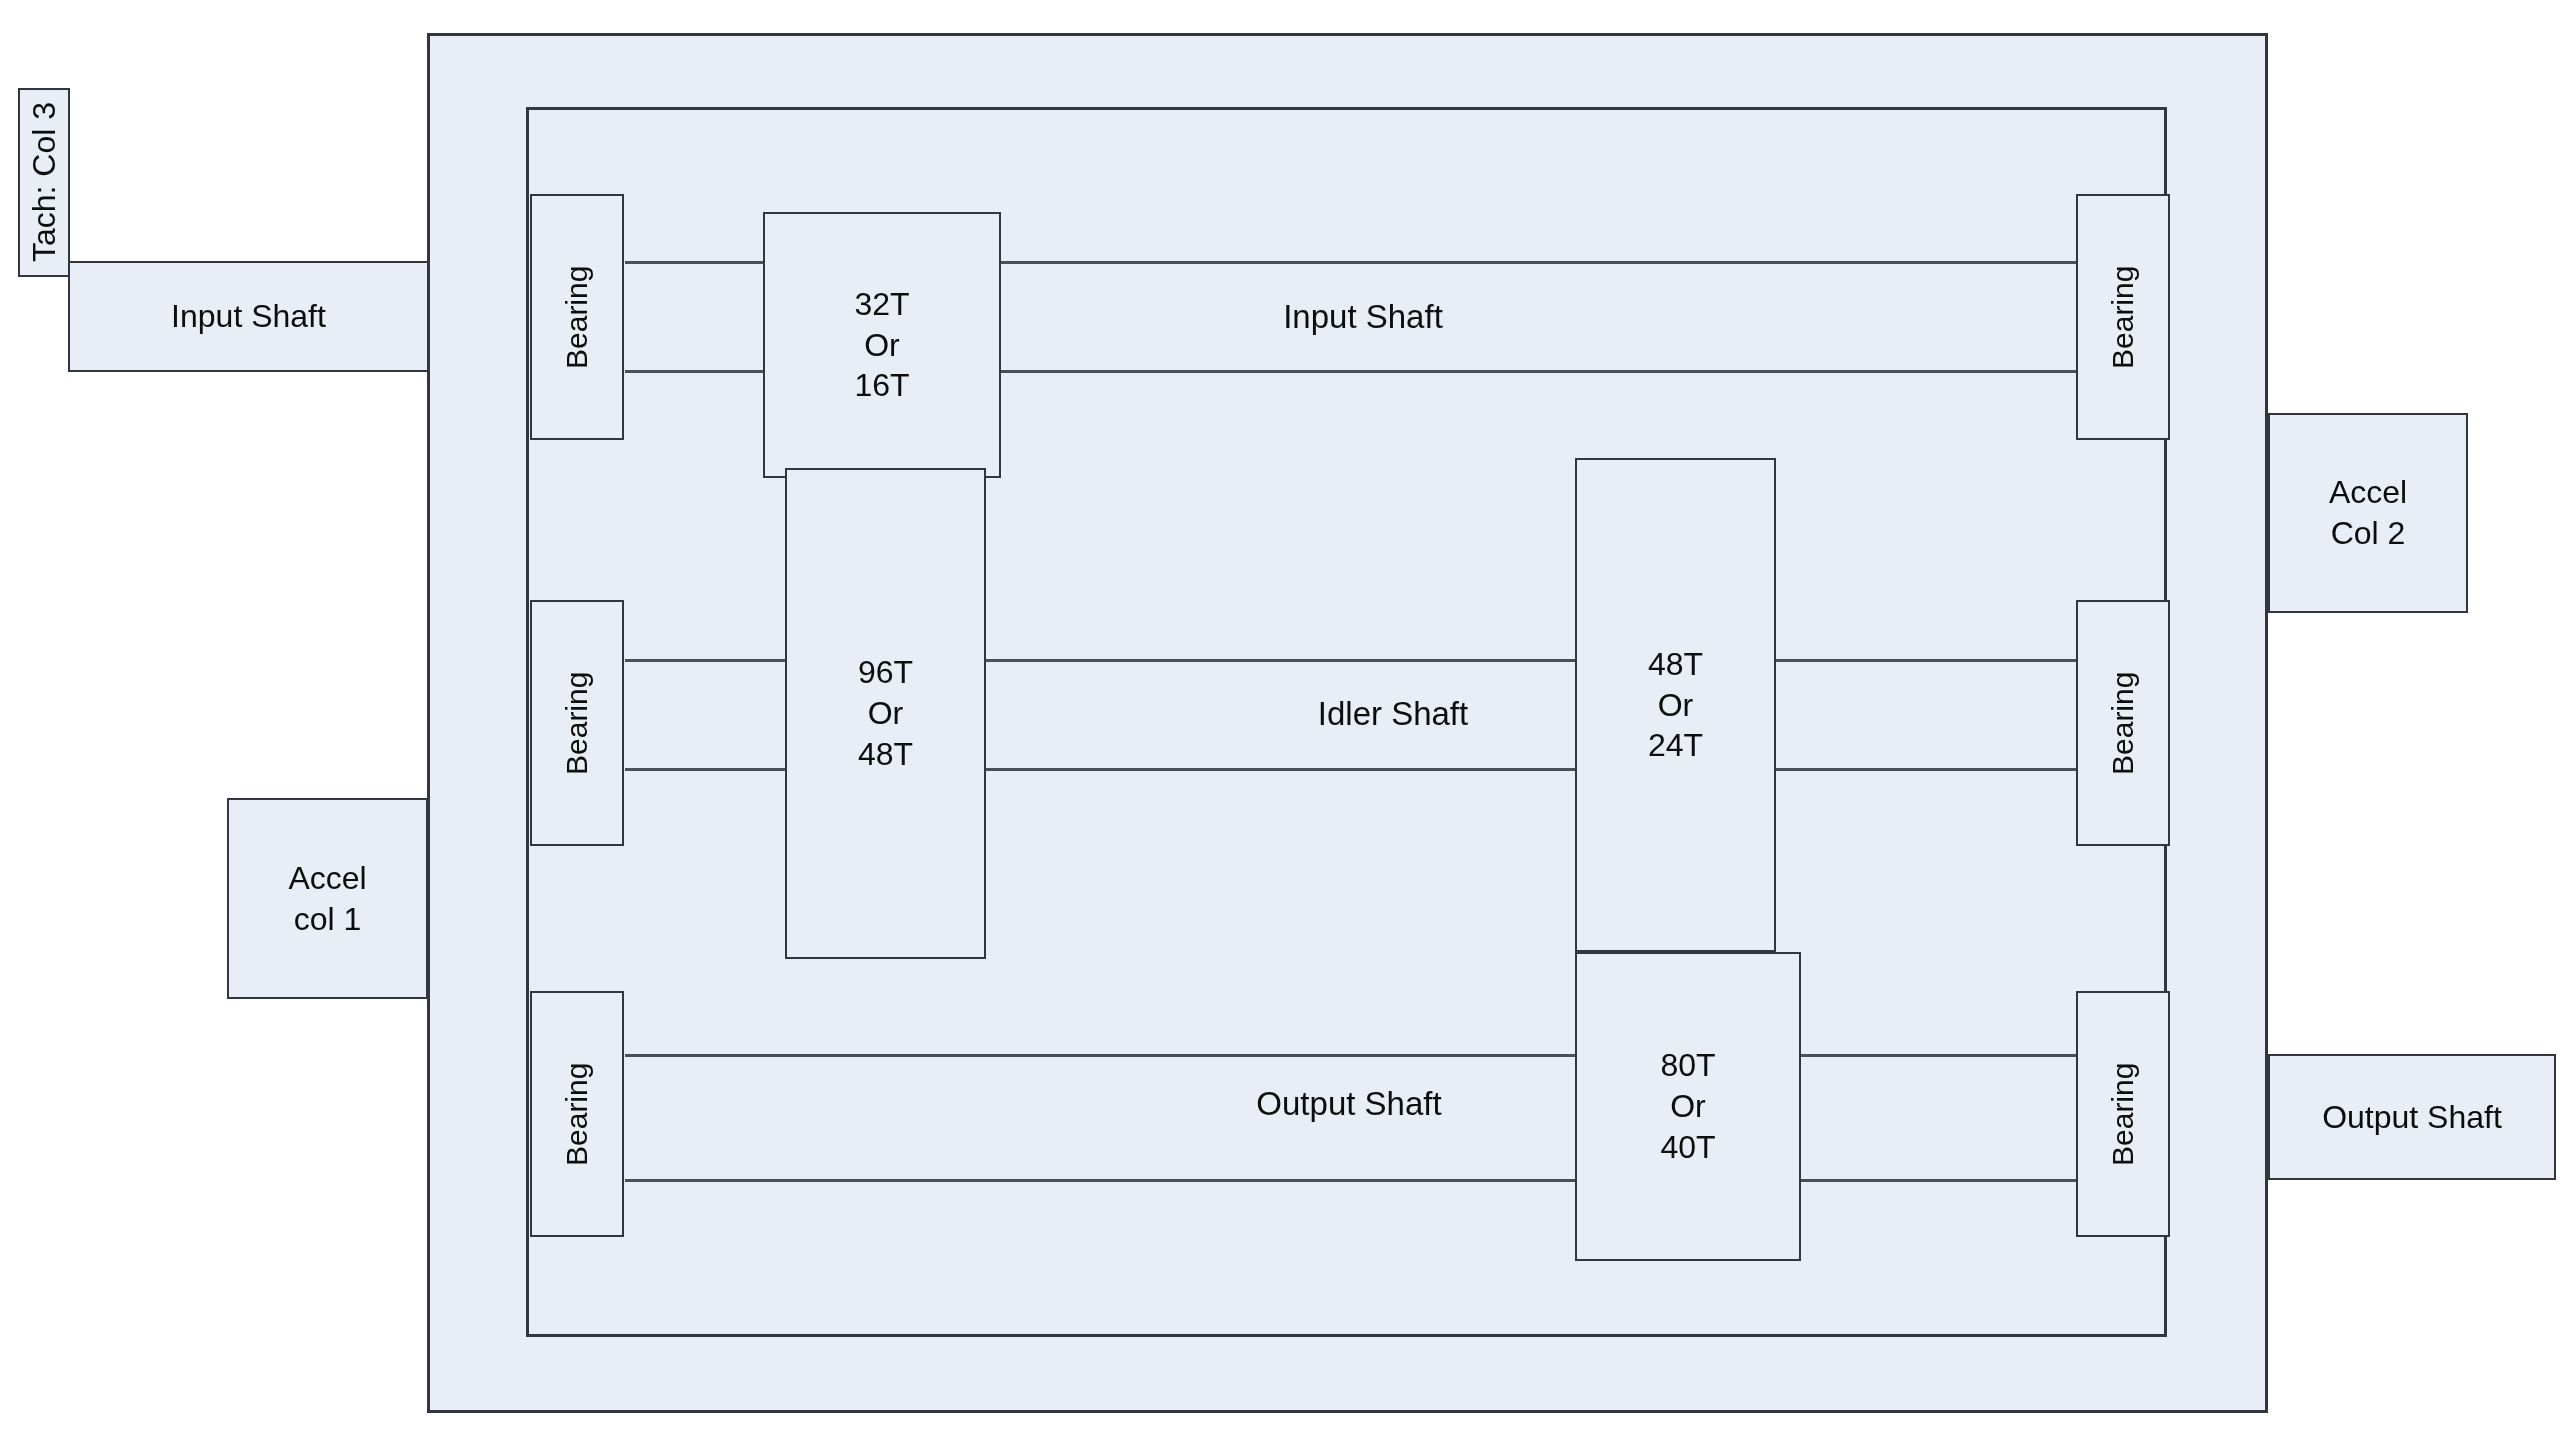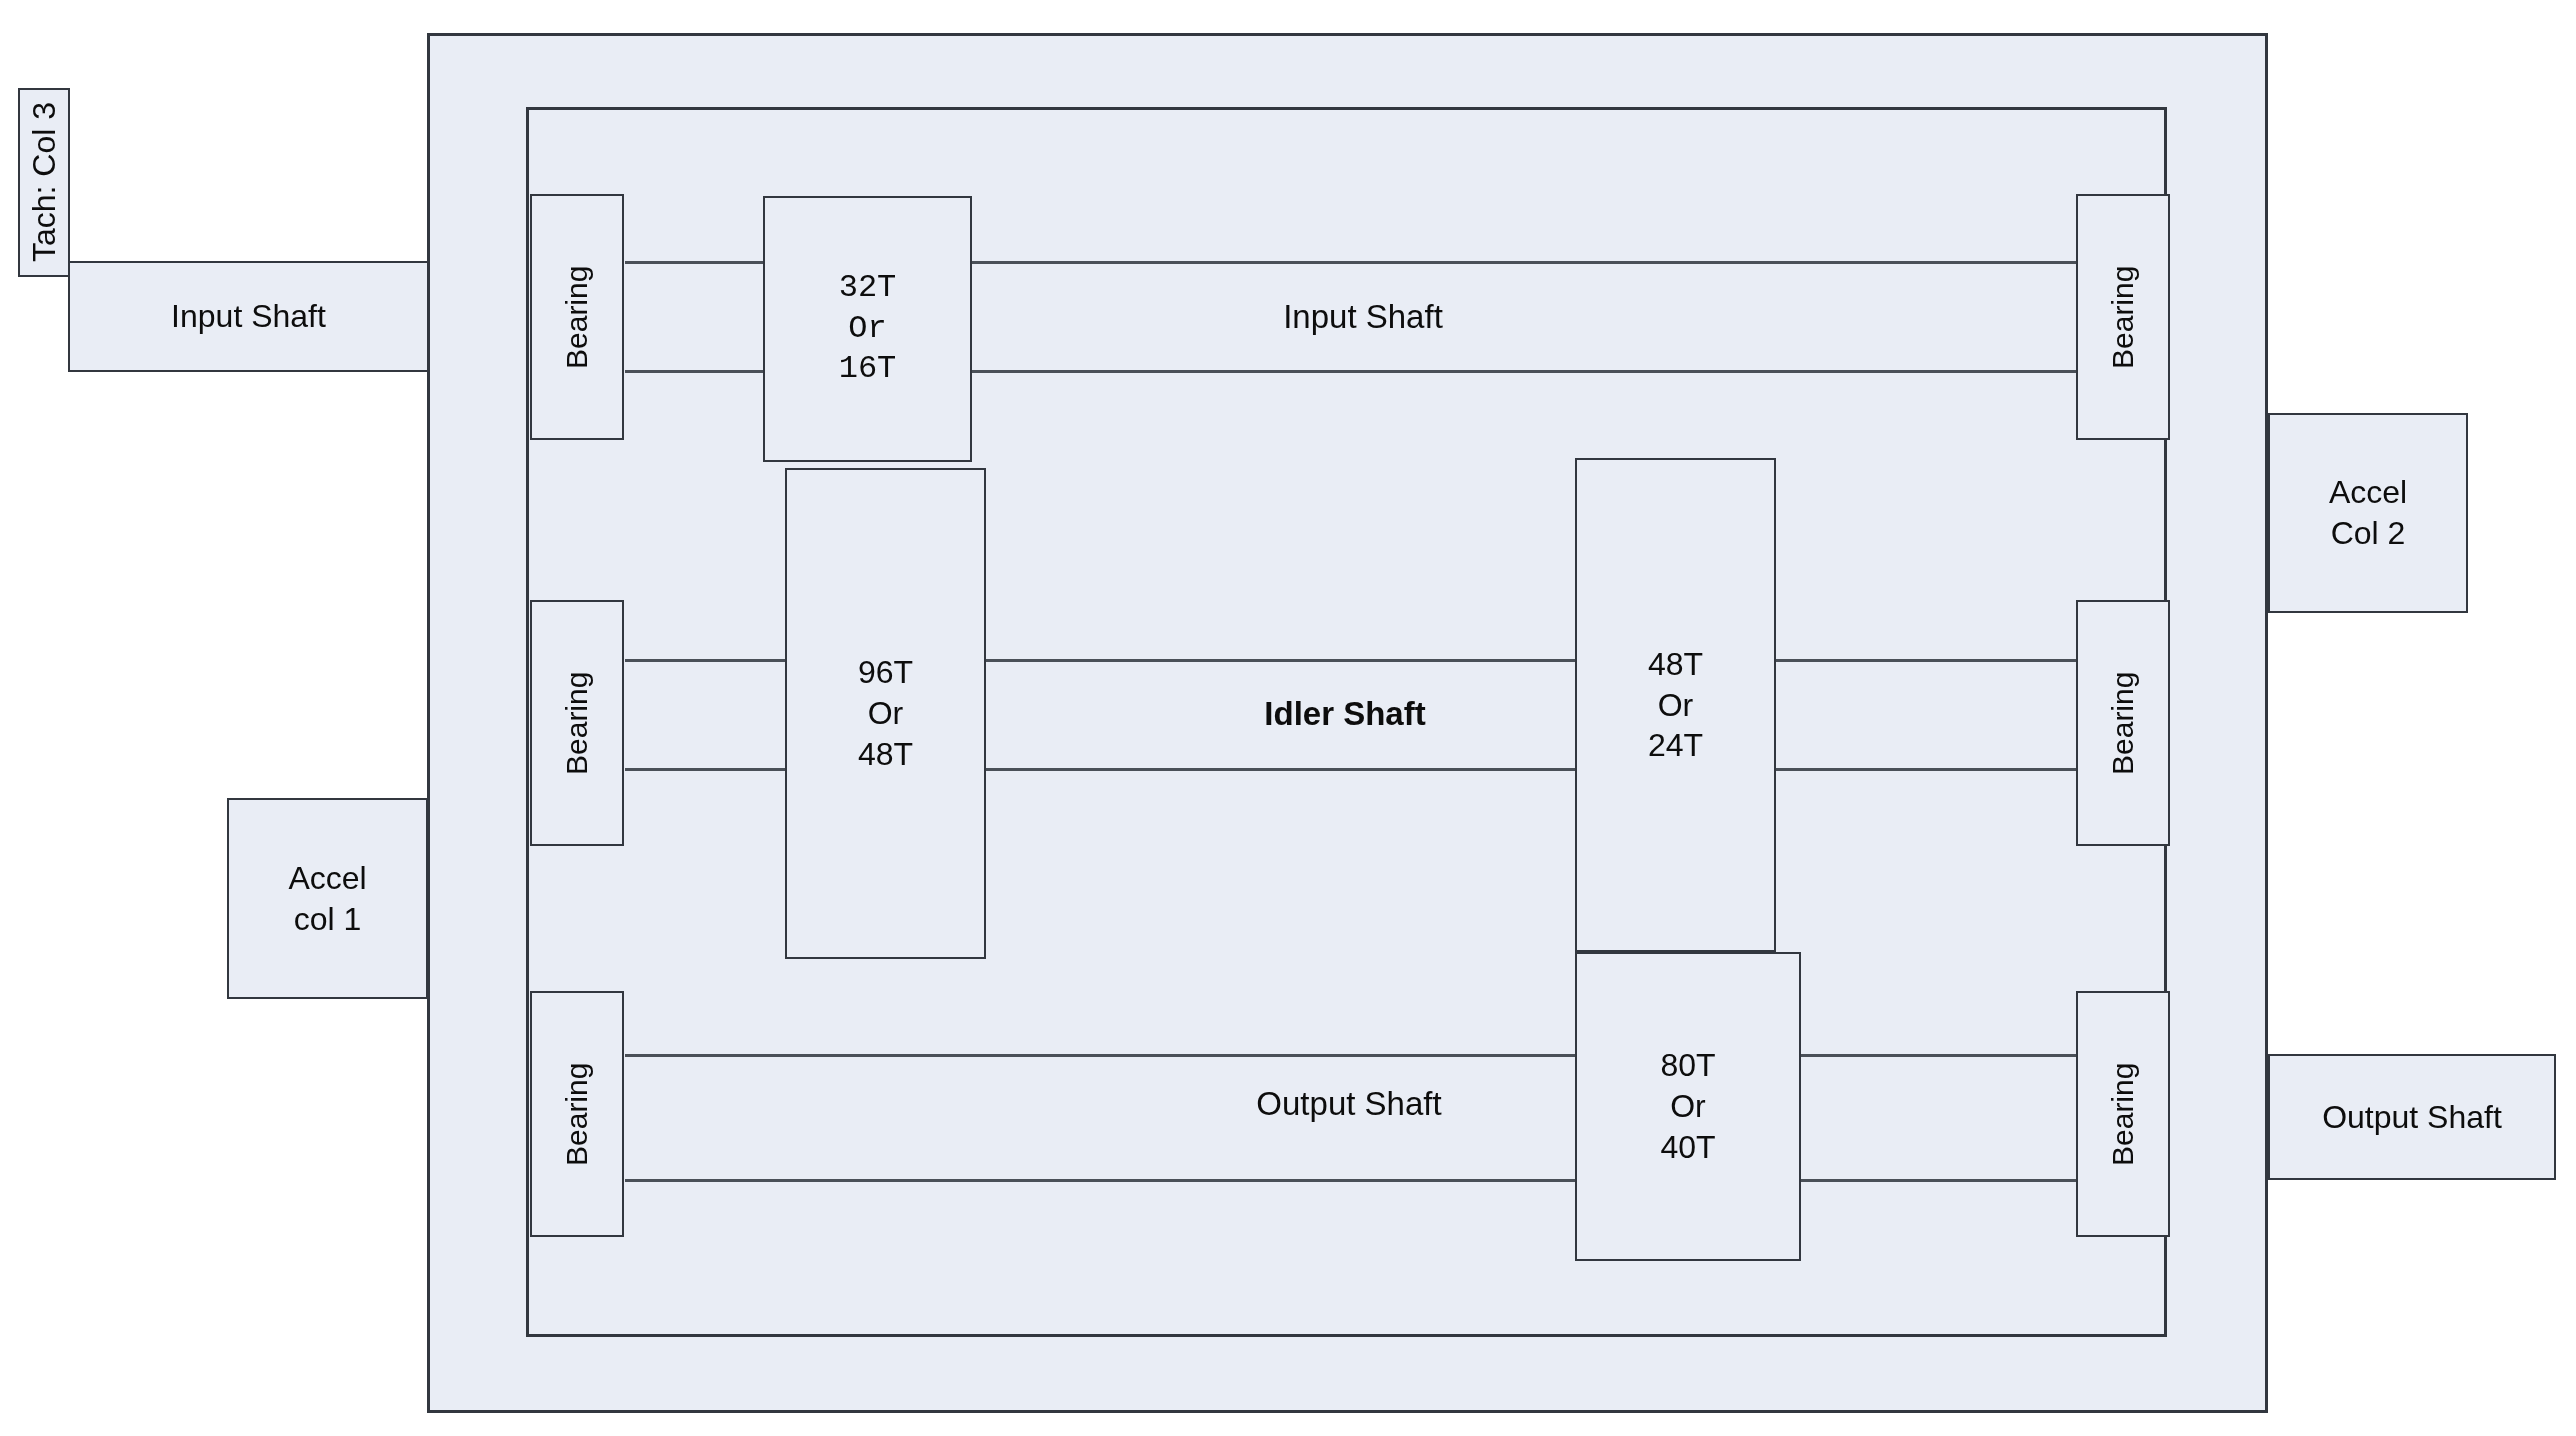--- a/index.html
+++ b/index.html
@@ -82,21 +82,21 @@
 
   <div class="shaftline" style="left:625px; top:261px; width:1455px;"></div>
   <div class="shaftline" style="left:625px; top:370px; width:1455px;"></div>
 
   <div class="shaftline" style="left:625px; top:659px; width:1455px;"></div>
   <div class="shaftline" style="left:625px; top:768px; width:1455px;"></div>
 
   <div class="shaftline" style="left:625px; top:1054px; width:1455px;"></div>
   <div class="shaftline" style="left:625px; top:1179px; width:1455px;"></div>
 
-  <div class="box gearbox" style="left:763px; top:196px; width:209px; height:266px;font-family:Liberation Mono, monospace;">32T
+  <div class="box gearbox" style="left:763px; top:212px; width:238px; height:266px;">32T
 Or
 16T</div>
 
   <div class="box gearbox" style="left:785px; top:468px; width:201px; height:491px;">96T
 Or
 48T</div>
 
   <div class="box gearbox" style="left:1575px; top:458px; width:201px; height:494px;">48T
 Or
 24T</div>
@@ -124,21 +124,21 @@
   <div class="box bearing" style="left:2076px; top:600px; width:94px; height:246px;">
     <span>Bearing</span>
   </div>
 
   <div class="box bearing" style="left:2076px; top:991px; width:94px; height:246px;">
     <span>Bearing</span>
   </div>
 
   <div class="shaftlabel" style="left:1363px; top:317px;">Input Shaft</div>
 
-  <div class="shaftlabel" style="left:1345px; top:714px;font-weight:bold;">Idler Shaft</div>
+  <div class="shaftlabel" style="left:1393px; top:714px;">Idler Shaft</div>
 
   <div class="shaftlabel" style="left:1349px; top:1104px;">Output Shaft</div>
 
   <div class="box" style="left:18.4px; top:88px; width:52px; height:189px;">
     <span class="vlabel">Tach: Col 3</span>
   </div>
 
   <div class="box" style="left:68px; top:261px; width:361px; height:111px;">Input Shaft</div>
 
   <div class="box" style="left:227px; top:798px; width:201px; height:201px;">Accel

